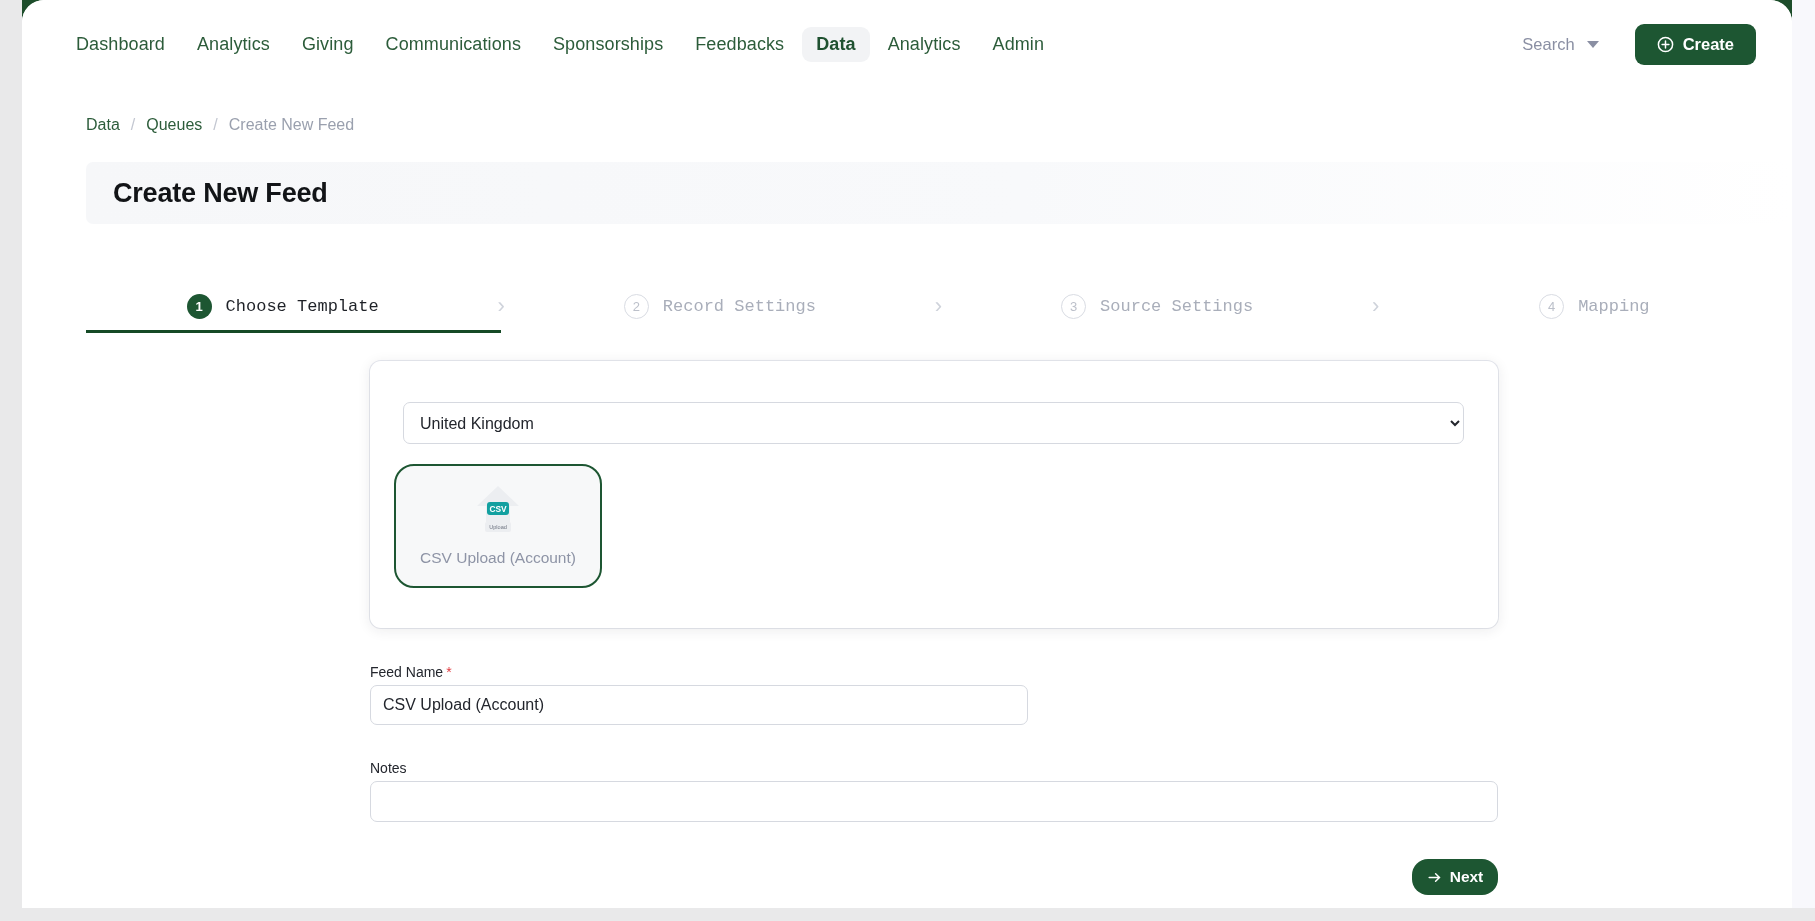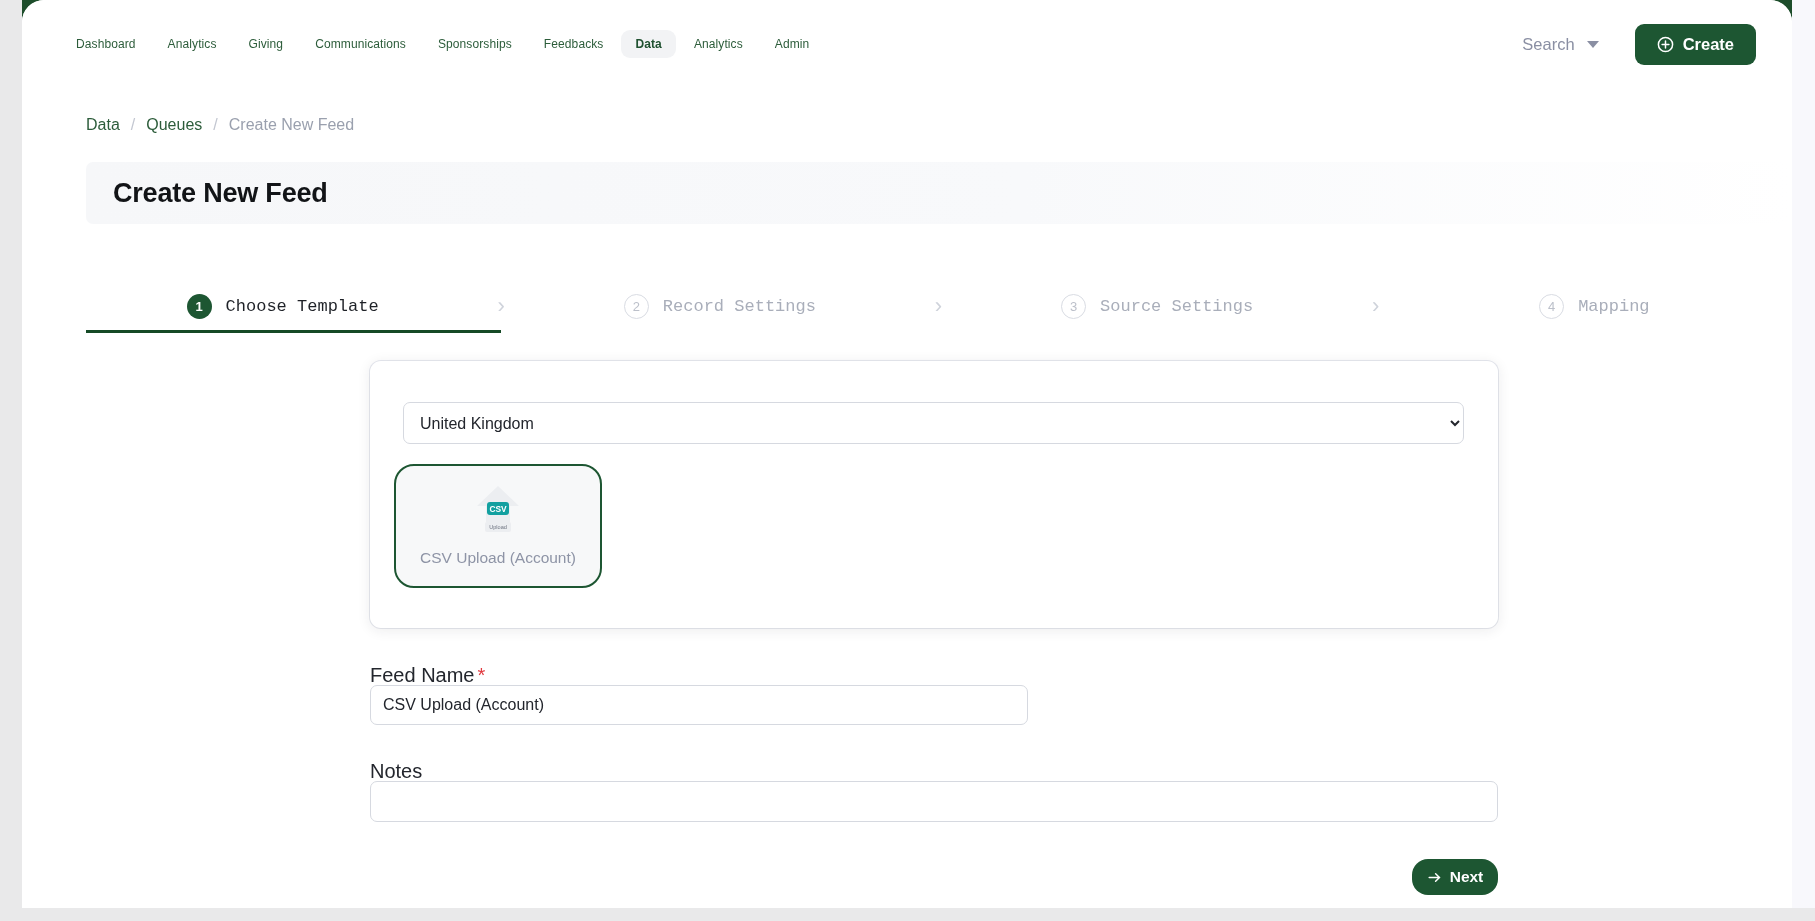--- a/index.html
+++ b/index.html
@@ -49,21 +49,21 @@
     display: flex;
     align-items: center;
   }
   .nav-items {
     display: flex;
     align-items: center;
     margin-left: 40px;
     gap: 4px;
   }
   .nav-item {
-    font-size: 12px;
+    font-size: 18px;
     color: #2c5c3a;
     padding: 7px 14px;
     border-radius: 9px;
     cursor: pointer;
     white-space: nowrap;
     letter-spacing: .1px;
   }
   .nav-item.active {
     background: #f2f3f5;
     font-weight: 700;
@@ -236,21 +236,21 @@
   .tile-caption {
     position: absolute;
     bottom: 19px;
     font-size: 15.5px;
     color: #8e94a6;
     white-space: nowrap;
   }
 
   
   .field-label {
-    font-size: 20px;
+    font-size: 14px;
     color: #23262d;
   }
   .req-star { color: #e0393e; margin-left: 3px; }
   .text-input {
     border: 1px solid #d6d9e0;
     border-radius: 7px;
     background: #ffffff;
     font-family: "Liberation Sans", sans-serif;
     font-size: 16px;
     color: #23262d;

